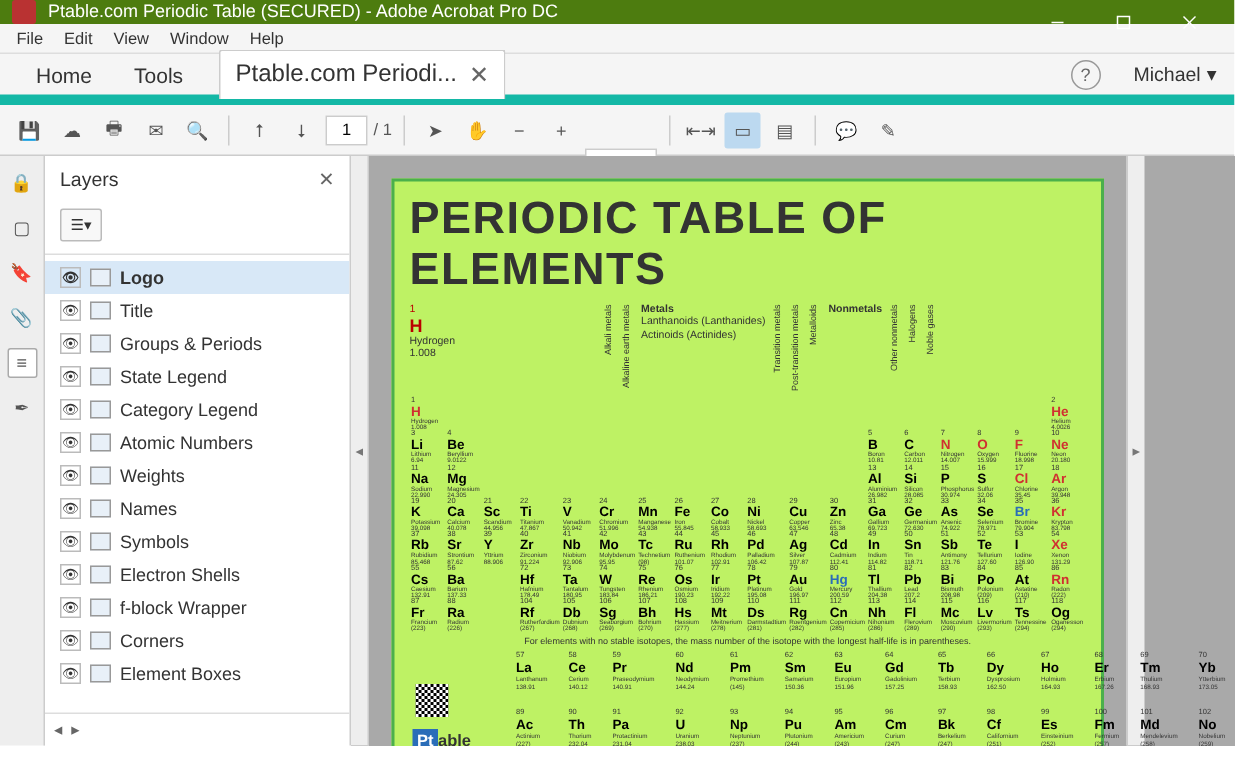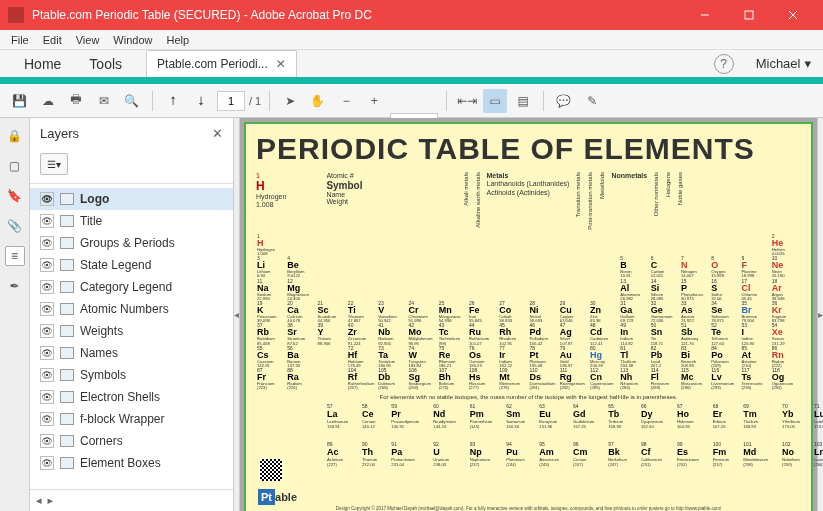--- a/index.html
+++ b/index.html
@@ -1,33 +1,33 @@
 <!DOCTYPE html>
 <html><head>
 <meta charset="utf-8">
 <style>
 * { margin: 0; padding: 0; box-sizing: border-box; font-family: "Segoe UI", Arial, sans-serif; }
 body { width: 823px; height: 511px; overflow: hidden; background: #fff; font-size: 12px; color: #333; }
 
 
-.titlebar { height: 30px; background: #ef4444; color: #fff; display: flex; align-items: center; padding: 0 8px; }
+.titlebar { height: 16px; background: #4d7c0f; color: #fff; display: flex; align-items: flex-start; padding: 0 8px; }
 .titlebar .app-icon { width: 16px; height: 16px; background: #b93232; margin-right: 8px; border-radius: 2px; }
 .titlebar .title { font-size: 12px; flex: 1; }
 .titlebar .win-btns { display: flex; gap: 0; }
 .titlebar .win-btn { width: 44px; height: 30px; display: flex; align-items: center; justify-content: center; cursor: pointer; }
 .titlebar .win-btn svg { stroke: #fff; fill: none; }
 
 
 .menubar { height: 20px; background: #f5f5f5; display: flex; align-items: center; padding: 0 4px; font-size: 11px; border-bottom: 1px solid #ddd; }
 .menubar span { padding: 2px 7px; cursor: pointer; }
 
 
 .tabrow { height: 34px; background: #f5f5f5; display: flex; align-items: center; padding: 0 0 0 10px; border-bottom: 7px solid #14b8a6; }
 .tabrow .home, .tabrow .tools { font-size: 14px; padding: 8px 14px; cursor: pointer; }
-.tabrow .doc-tab { background: #fff; border: 1px solid #ccc; border-bottom: none; padding: 6px 10px; font-size: 12px; display: flex; align-items: center; gap: 8px; border-radius: 2px 2px 0 0; margin-left: 10px; }
+.tabrow .doc-tab { background: #fff; border: 1px solid #ccc; border-bottom: none; padding: 6px 10px; font-size: 16px; display: flex; align-items: center; gap: 8px; border-radius: 2px 2px 0 0; margin-left: 10px; }
 .tabrow .doc-tab .close { cursor: pointer; color: #666; }
 .tabrow .spacer { flex: 1; }
 .tabrow .help-icon { width: 20px; height: 20px; border: 1px solid #999; border-radius: 50%; display: flex; align-items: center; justify-content: center; font-size: 12px; color: #666; margin-right: 10px; cursor: pointer; }
 .tabrow .user { font-size: 13px; padding: 0 12px; display: flex; align-items: center; gap: 4px; cursor: pointer; }
 
 
 .toolbar { height: 34px; background: #f5f5f5; border-bottom: 1px solid #ccc; display: flex; align-items: center; padding: 0 8px; gap: 4px; }
 .toolbar .icon-btn { width: 24px; height: 24px; display: flex; align-items: center; justify-content: center; cursor: pointer; color: #555; border-radius: 2px; }
 .toolbar .icon-btn.active { background: #bcd9f0; }
 .toolbar .sep { width: 1px; height: 20px; background: #ccc; margin: 0 4px; }
@@ -55,21 +55,21 @@
 .layer-item .vis { width: 14px; height: 14px; border: 1px solid #bbb; display: flex; align-items: center; justify-content: center; font-size: 9px; }
 .layer-item .layer-icon { width: 14px; height: 12px; border: 1px solid #999; background: #e8f0f8; }
 .layer-item.selected { background: #d8e8f7; font-weight: bold; }
 .layers-panel .panel-footer { border-top: 1px solid #ddd; padding: 4px 6px; display:flex; gap:6px; }
 .layers-panel .panel-footer .arrow { font-size:11px; color:#666; cursor:pointer; }
 
 
 .doc-area { flex: 1; background: #a9a9a9; overflow: auto; position: relative; display:flex; }
 .doc-gutter { width:12px; background:#eee; border-right:1px solid #ccc; display:flex; align-items:center; justify-content:center; color:#777; font-size:10px; cursor:pointer; }
 .doc-gutter.right { border-right:none; border-left:1px solid #ccc; }
-.page { background: #fef9c3; margin: 4px; width: 569px; height: 100%; border: 2px solid #4bb04b; position: relative; padding: 8px 10px; }
+.page { background: #bef264; margin: 15px; width: 475px; height: 100%; border: 2px solid #4bb04b; position: relative; padding: 8px 10px; }
 .page h1 { font-family: Arial, sans-serif; font-size: 30px; font-weight: bold; letter-spacing: 1px; text-align: left; }
 .legend-area { display:flex; gap:40px; margin: 6px 0 4px; font-size:7px; }
 .legend-block { line-height:1.1; }
 .legend-block .atomic-num { color:#b00; font-size:7px; }
 .legend-block .symb { font-size:12px; font-weight:bold; color:#b00; }
 .categories { display:flex; gap:6px; font-size:7px; align-items:flex-start; margin-left:60px; }
 .categories .col { line-height:1.2; }
 .categories .vert { writing-mode: vertical-rl; transform: rotate(180deg); font-size:6px; }
 .pt-grid { display:grid; grid-template-columns: repeat(18, 1fr); gap:0; font-size:5px; line-height:1; }
 .el { text-align:left; padding:0 1px; border:0; }
@@ -261,26 +261,20 @@
     <div class="page">
       <h1>PERIODIC TABLE OF ELEMENTS</h1>
 
       <div class="legend-area">
         <div class="legend-block">
           <div class="atomic-num">1</div>
           <div class="symb">H</div>
           <div>Hydrogen</div>
           <div>1.008</div>
         </div>
-        <div class="legend-block">
-          <div>Atomic #</div>
-          <div style="font-weight:bold;font-size:10px">Symbol</div>
-          <div>Name</div>
-          <div>Weight</div>
-        </div>
         <div class="categories">
           <div class="vert">Alkali metals</div>
           <div class="vert">Alkaline earth metals</div>
           <div class="col">
             <b>Metals</b><br>
             <span>Lanthanoids (Lanthanides)</span><br>
             <span>Actinoids (Actinides)</span>
           </div>
           <div class="vert">Transition metals</div>
           <div class="vert">Post-transition metals</div>

